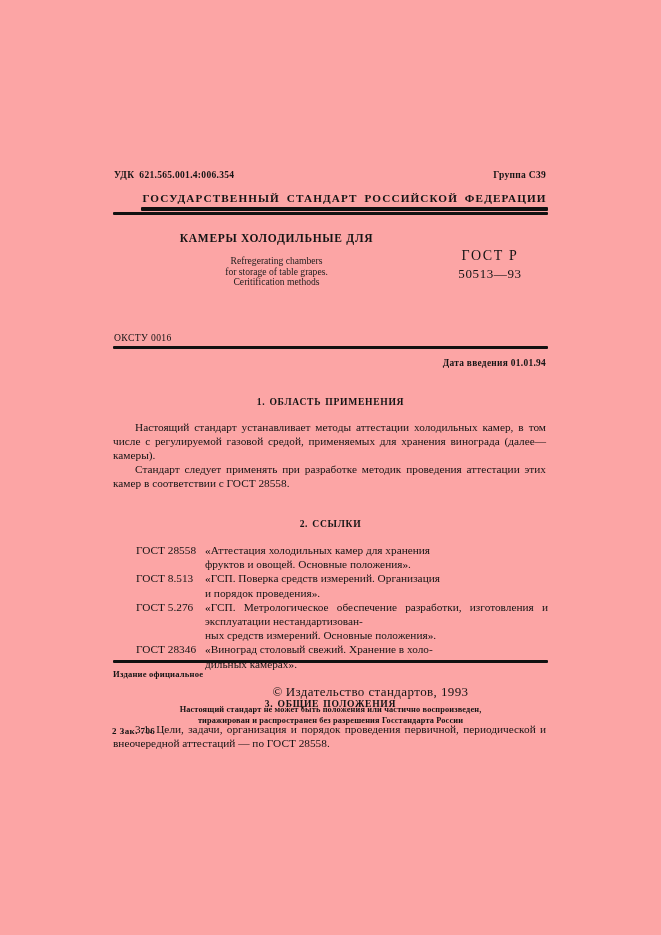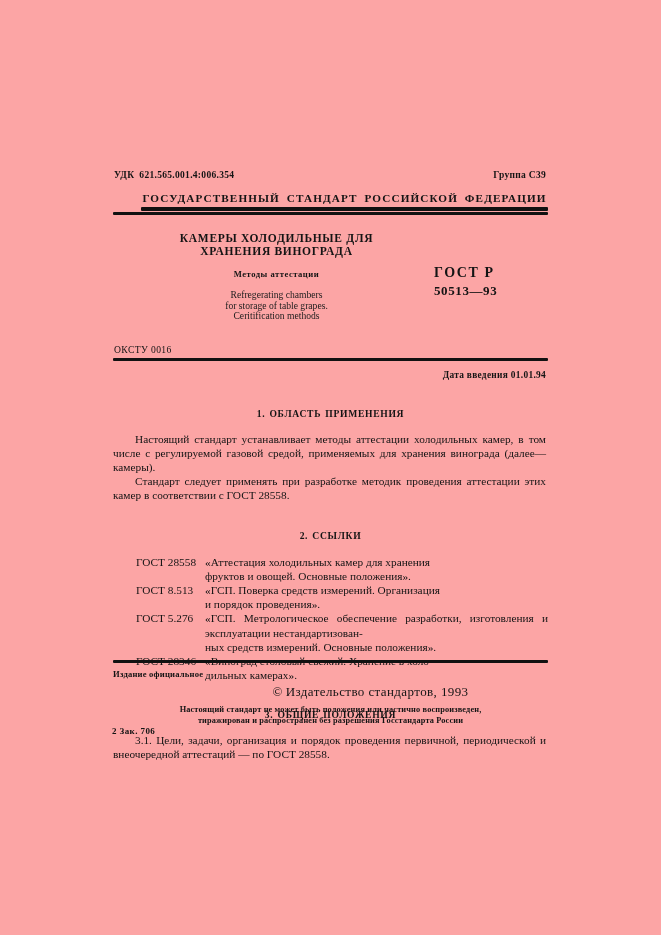--- a/index.html
+++ b/index.html
@@ -98,24 +98,24 @@
     text-align: center;
     font-size: 9.6px;
     line-height: 10.5px;
     padding-right: 120px;
     padding-left: 12px;
     color: #1c1c1c;
   }
   .gost-id {
     position: absolute;
     right: 2px;
-    top: 32px;
+    top: 15px;
     width: 112px;
-    text-align: left;
-    font-weight: bold;
+    text-align: center;
+    font-weight: normal;
     line-height: 18px;
   }
   .gost-id .g1 { font-size: 14px; letter-spacing: 1.6px; }
   .gost-id .g2 { font-size: 13px; letter-spacing: 0.6px; }
 
   
   .okstu {
     margin-top: 22px;
     font-size: 9.6px;
     letter-spacing: 0.4px;
@@ -240,23 +240,21 @@
       <div>Группа С39</div>
     </div>
 
     <div class="gos-title">ГОСУДАРСТВЕННЫЙ  СТАНДАРТ  РОССИЙСКОЙ  ФЕДЕРАЦИИ</div>
     <div class="rule-thick"></div>
     <div class="rule-thick lower"></div>
 
     <div class="title-block">
       <div class="doc-title">
         <div>КАМЕРЫ ХОЛОДИЛЬНЫЕ ДЛЯ</div>
-        <div>ХРАНЕНИЯ ВИНОГРАДА</div>
-      </div>
-      <div class="doc-sub">Методы аттестации</div>
+      </div>
       <div class="doc-en">
         <div>Refregerating chambers</div>
         <div>for storage of table grapes.</div>
         <div>Ceritification methods</div>
       </div>
       <div class="gost-id">
         <div class="g1">ГОСТ Р</div>
         <div class="g2">50513—93</div>
       </div>
     </div>

